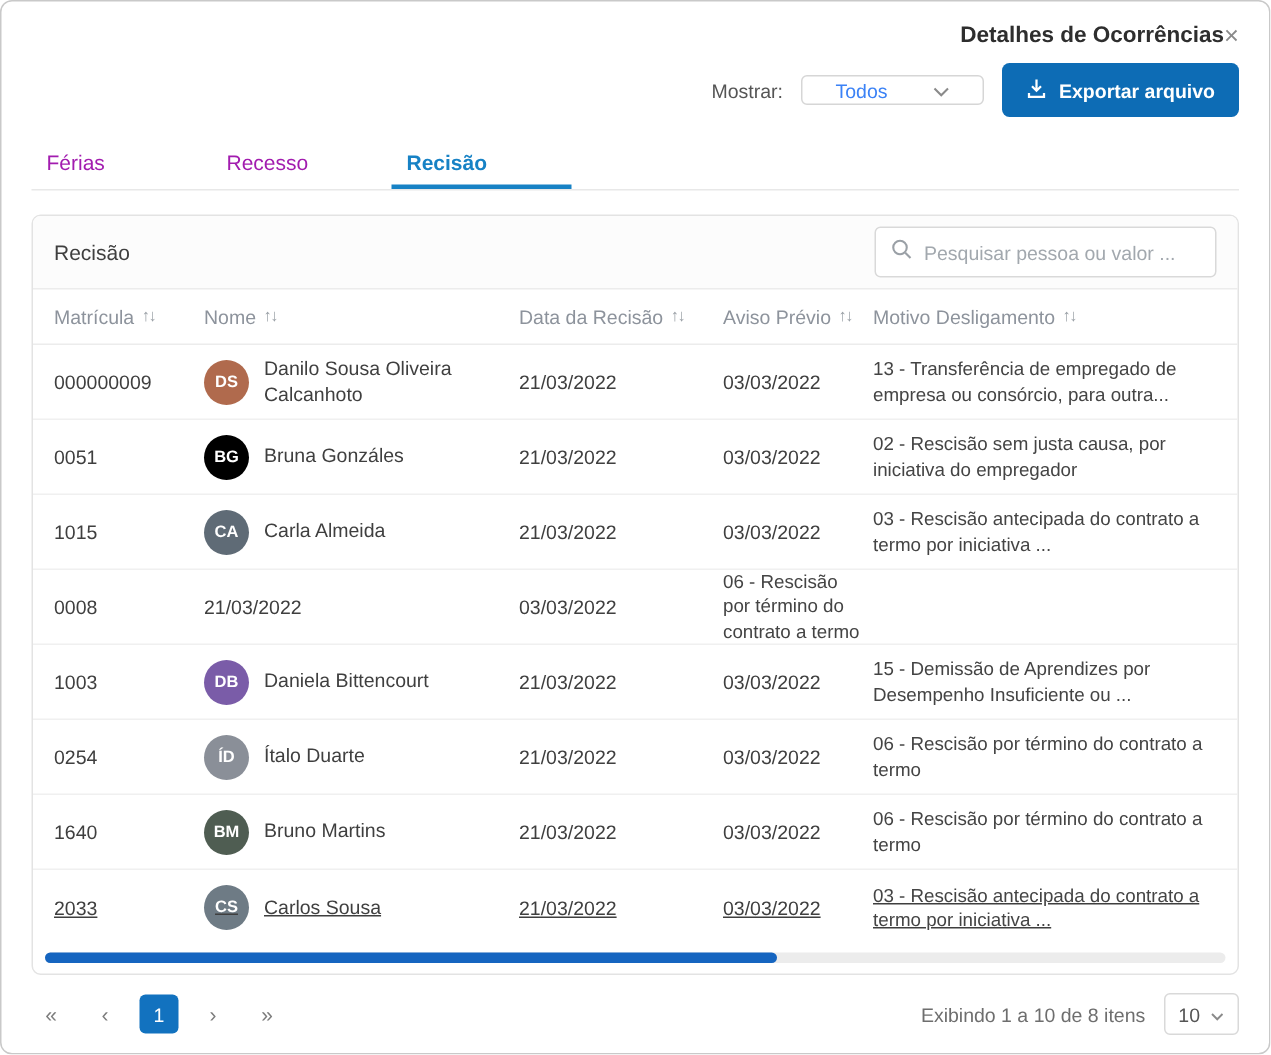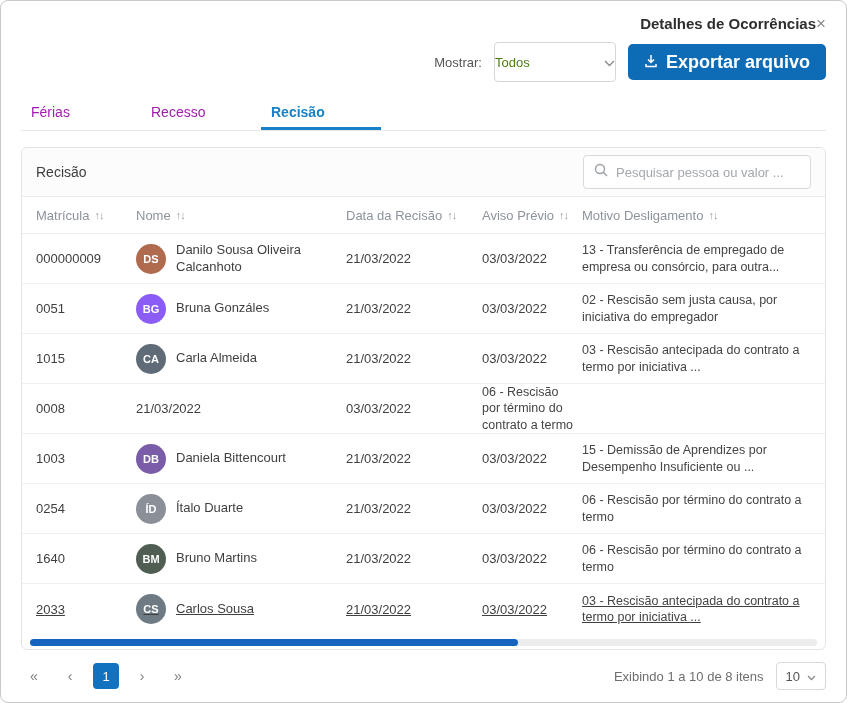--- a/index.html
+++ b/index.html
@@ -10,25 +10,25 @@
            background: #fff; padding: 0 20px; display: flex; flex-direction: column; overflow: hidden; }
 
   
   .modal-header { display: flex; justify-content: flex-end; align-items: flex-start; padding-top: 14px; }
   .title { font-size: 15px; font-weight: bold; color: #2e2e2e; }
   .close-btn { border: none; background: none; font-size: 17px; color: #8a8a8a; cursor: pointer; line-height: 1; }
 
   
   .toolbar { display: flex; justify-content: flex-end; align-items: center; gap: 12px; margin-top: 10px; }
   .mostrar-label { font-size: 13px; color: #555; }
-  .select { display: flex; align-items: center; justify-content: space-between; width: 122px; height: 40px;
-            border: 1px solid #d6d6d6; border-radius: 4px; padding: 0 0; font-size: 13px; color: #4d7c0f;
+  .select { display: flex; align-items: center; justify-content: space-between; width: 122px; height: 20px;
+            border: 1px solid #d6d6d6; border-radius: 4px; padding: 0 22px; font-size: 13px; color: #3b82f6;
             cursor: pointer; background: #fff; }
   .export-btn { display: flex; align-items: center; gap: 8px; height: 36px; padding: 0 16px;
-                background: #0d6cb5; color: #fff; font-size: 18px; font-weight: bold; border: none;
+                background: #0d6cb5; color: #fff; font-size: 13px; font-weight: bold; border: none;
                 border-radius: 5px; cursor: pointer; }
 
   
   .tabs { display: flex; margin-top: 14px; border-bottom: 1px solid #e8e8e8; }
   .tab { width: 120px; font-size: 14px; color: #a21caf; padding: 8px 10px 10px; cursor: pointer; }
   .tab.active { color: #1782c5; font-weight: bold; border-bottom: 3px solid #1782c5; padding-bottom: 7px; }
 
   
   .card { margin-top: 16px; border: 1px solid #e3e3e3; border-radius: 6px; overflow: hidden; background: #fff; }
   .card-header { display: flex; justify-content: space-between; align-items: center; height: 48px;
@@ -152,21 +152,21 @@
       <span class="nome-text">Danilo Sousa Oliveira Calcanhoto</span>
     </div>
     <div>21/03/2022</div>
     <div>03/03/2022</div>
     <div class="c-motivo">13 - Transferência de empregado de empresa ou consórcio, para outra...</div>
   </div>
 
   <div class="grid-row trow">
     <div>0051</div>
     <div class="c-nome">
-      <span class="avatar" style="background: #8b5cf6;">BG</span>
+      <span class="avatar" style="background: #000000;">BG</span>
       <span class="nome-text">Bruna Gonzáles</span>
     </div>
     <div>21/03/2022</div>
     <div>03/03/2022</div>
     <div class="c-motivo">02 - Rescisão sem justa causa, por iniciativa do empregador</div>
   </div>
 
   <div class="grid-row trow">
     <div>1015</div>
     <div class="c-nome">

